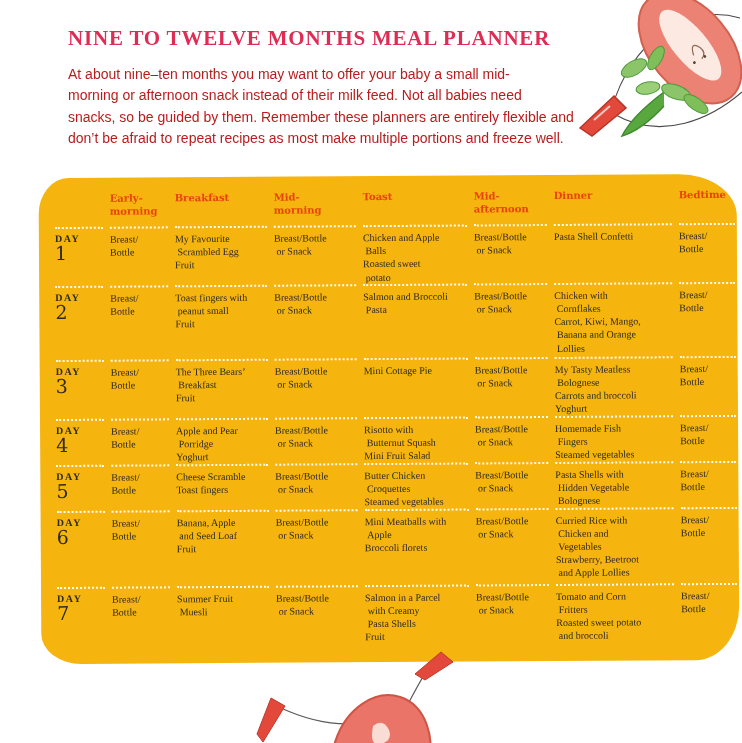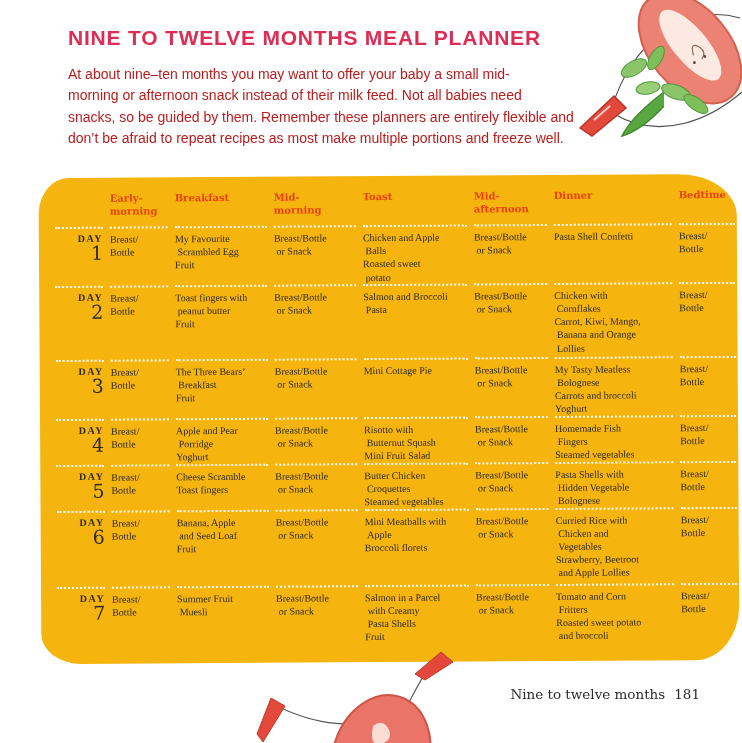--- a/index.html
+++ b/index.html
@@ -12,21 +12,21 @@
   html,body{background:#e9e9e9;}
   .page{
     position:relative;
     width:742px;height:743px;
     background:#ffffff;
     overflow:hidden;
     font-family:"DejaVu Serif", serif;
   }
   .title{
     position:absolute;left:68px;top:26px;
-    font-family:Liberation Sans, sans-serif;
+    font-family:Liberation Serif, serif;
     font-weight:bold;
     font-size:21px;
     letter-spacing:0.8px;
     color:var(--title-pink);
     white-space:nowrap;
   }
   .intro{
     position:absolute;left:68px;top:64px;width:520px;
     font-family:"Liberation Sans", sans-serif;
     font-size:14px;line-height:1.52;
@@ -54,21 +54,21 @@
     white-space:pre-line;
     padding-bottom:9px;
   }
   .cell{
     font-family:"Liberation Serif", serif;
     font-size:10px;line-height:1.32;
     color:var(--text-dark);
     white-space:pre-wrap;
   }
   .daycell{
-    display:flex;flex-direction:column;align-items:flex-end;
+    display:flex;flex-direction:column;align-items:flex-start;
     color:var(--text-dark);
     padding-top:5px;
   }
   .daylbl{
     font-family:"Liberation Serif", serif;
     font-size:10px;letter-spacing:1.5px;font-weight:600;
   }
   .daynum{
     font-family:"DejaVu Serif", serif;
     font-size:19px;line-height:1.05;
@@ -176,21 +176,21 @@
       </div>
 
       <div class="row d r2">
         <div class="daycell">
           <span class="daylbl">DAY</span>
           <span class="daynum">2</span>
         </div>
         <div class="cell">Breast/
 Bottle</div>
         <div class="cell">Toast fingers with
- peanut butter
+ peanut small
 Fruit</div>
         <div class="cell">Breast/Bottle
  or Snack</div>
         <div class="cell">Salmon and Broccoli
  Pasta</div>
         <div class="cell">Breast/Bottle
  or Snack</div>
         <div class="cell">Chicken with
  Cornflakes
 Carrot, Kiwi, Mango,
@@ -334,17 +334,14 @@
     </g>
     <g>
       <path d="M 232 28 L 258 6 L 270 16 L 242 34 Z" fill="#E2493B" stroke="#C03A2C" stroke-width="1"></path>
     </g>
     <g>
       <ellipse cx="198" cy="110" rx="48" ry="62" transform="rotate(18 198 110)" fill="#EA7468" stroke="#CE5446" stroke-width="2"></ellipse>
       <path d="M 190 80 q 10 -8 16 4 q 4 10 -8 14 q -12 3 -8 -18" fill="#FBEFE8" opacity="0.85"></path>
     </g>
   </svg>
 
-  <div class="footer">
-    <span>Nine to twelve months</span><span class="pgnum">181</span>
-  </div>
 
 </div>
 
 </body></html>

